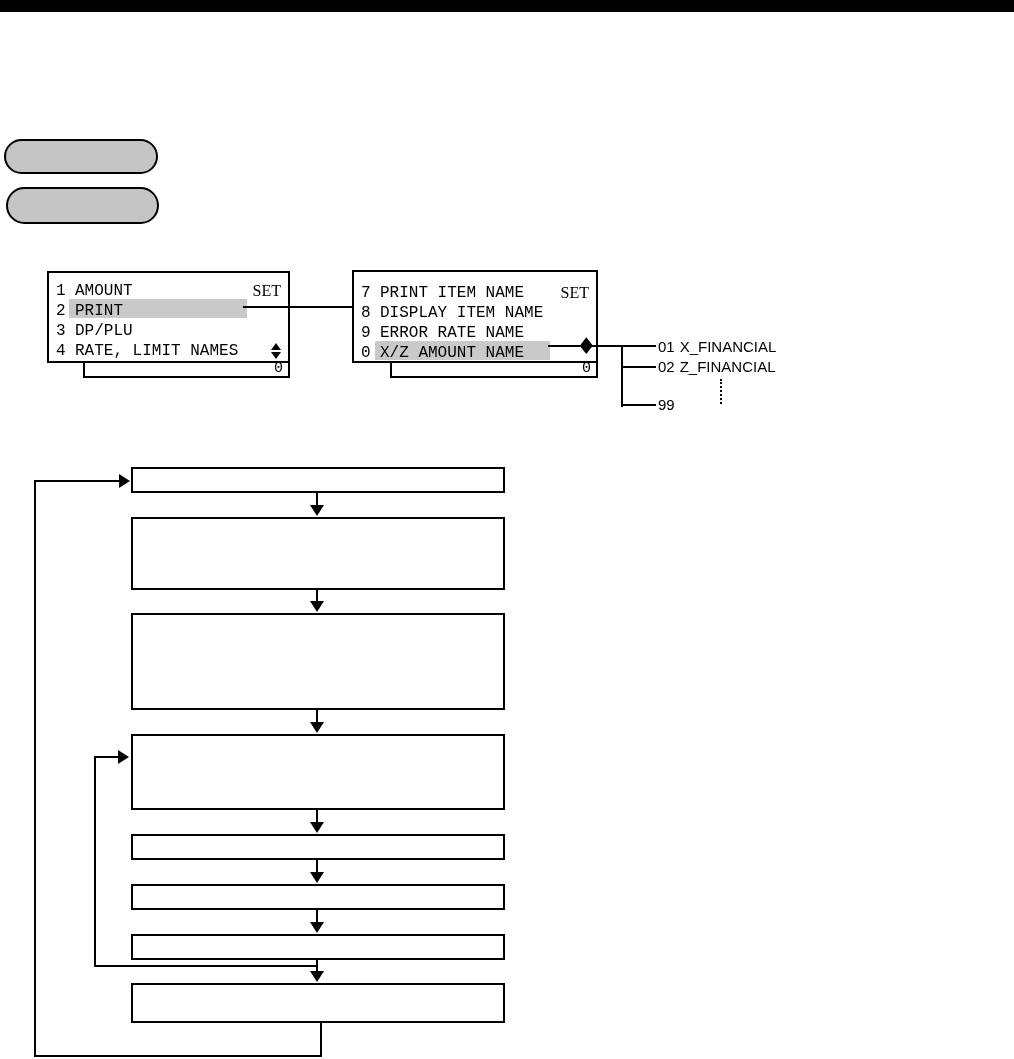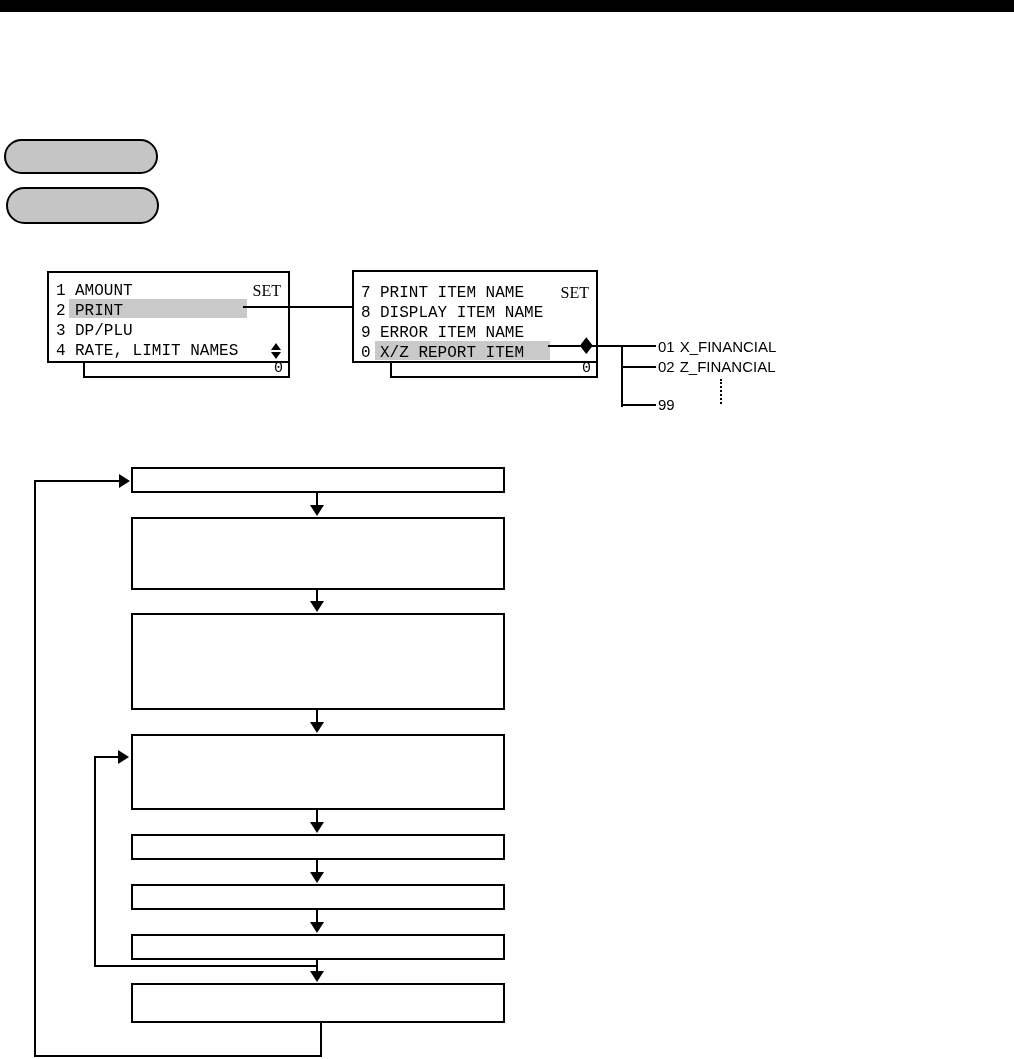--- a/index.html
+++ b/index.html
@@ -79,25 +79,25 @@
       <span class="num">7</span>
       <span>PRINT ITEM NAME</span>
       <span class="setlbl">SET</span>
     </div>
     <div class="mrow" style="top:31px;">
       <span class="num">8</span>
       <span>DISPLAY ITEM NAME</span>
     </div>
     <div class="mrow" style="top:51px;">
       <span class="num">9</span>
-      <span>ERROR ITEM NAME</span>
+      <span>ERROR RATE NAME</span>
     </div>
     <div class="mrow" style="top:71px;">
       <span class="num">0</span>
-      <span>X/Z REPORT ITEM</span>
+      <span>X/Z AMOUNT NAME</span>
     </div>
   </div>
   <div class="lcd-status" style="left:390px;top:361px;width:208px;">
     <span>0</span>
   </div>
 
   <div class="hline" style="left:548px;top:345px;width:108px;"></div>
   <div class="diamond" style="left:576px;top:335px;">♦</div>
 
   <div class="vline" style="left:621px;top:345px;height:62px;"></div>

